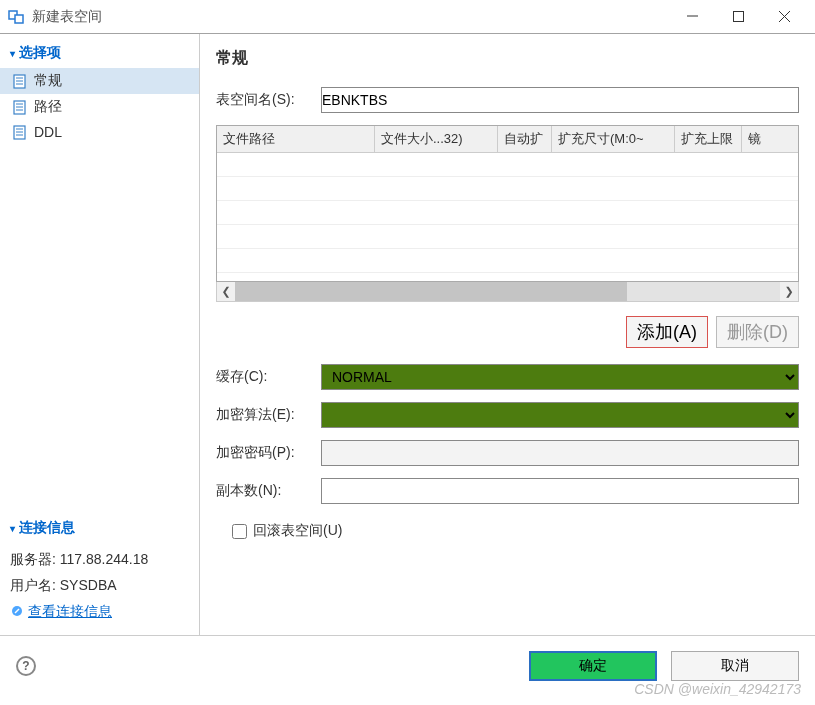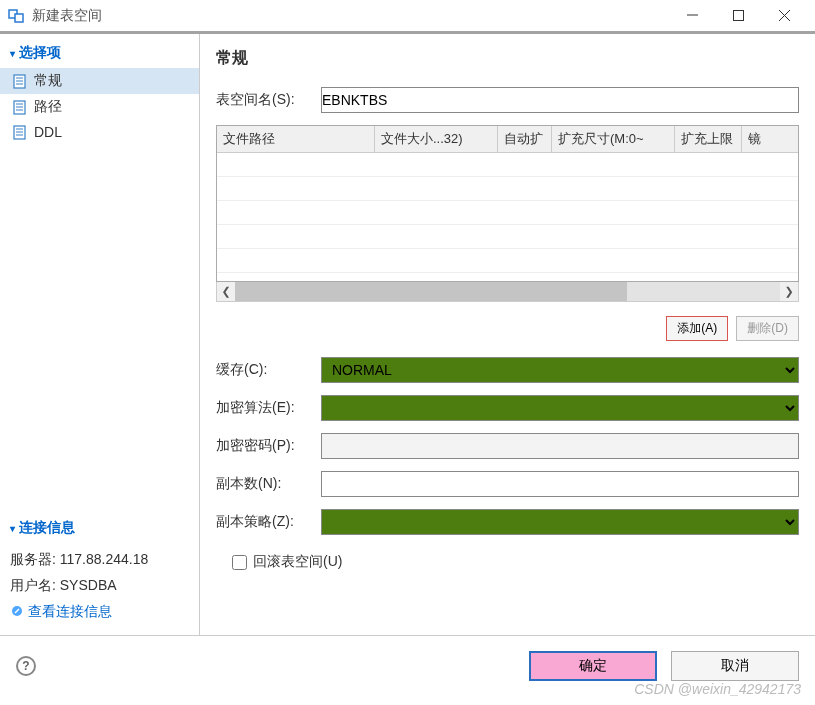--- a/index.html
+++ b/index.html
@@ -1,35 +1,35 @@
 <!DOCTYPE html>
 <html><head>
   <meta charset="utf-8">
   <style>
     * { box-sizing: border-box; margin: 0; padding: 0; }
     body { font-family: "Microsoft YaHei", Arial, sans-serif; font-size: 14px; color: #333; background: #fff; width: 815px; height: 705px; overflow: hidden; }
     
-    .titlebar { height: 34px; display: flex; align-items: center; padding: 0 8px; border-bottom: 3px solid #a3a3a3; }
+    .titlebar { height: 34px; display: flex; align-items: center; padding: 0 8px; border-bottom: 1px solid #a3a3a3; }
     .titlebar-icon { width: 18px; height: 18px; margin-right: 6px; display: inline-flex; }
     .titlebar-text { flex: 1; color: #555; }
     .wincontrols { display: flex; height: 100%; }
     .wincontrol { width: 46px; display: flex; align-items: center; justify-content: center; color: #555; }
     
     .main { display: flex; height: 601px; }
     
     .sidebar { width: 200px; border-right: 1px solid #ccc; display: flex; flex-direction: column; }
     .section-title { color: #0066cc; font-weight: bold; padding: 10px 12px 6px 10px; display: flex; align-items: center; cursor: pointer; }
     .section-arrow { color: #0066cc; margin-right: 4px; font-size: 10px; }
     .nav-item { display: flex; align-items: center; padding: 4px 10px; cursor: pointer; }
     .nav-item.selected { background: #d6e5f3; }
     .nav-icon { width: 18px; height: 16px; margin-right: 6px; display: inline-flex; align-items: center; justify-content: center; }
     .spacer { flex: 1; }
     .conn-block { padding: 4px 10px 10px 10px; }
     .conn-row { padding: 4px 0; white-space: nowrap; overflow: hidden; }
-    .conn-link { color: #0066cc; display: inline-flex; align-items: center; cursor: pointer; }
+    .conn-link { color: #0066cc; text-decoration: underline; display: inline-flex; align-items: center; cursor: pointer; }
     .link-icon { margin-right: 4px; }
     
     .content { flex: 1; padding: 14px 16px 10px 16px; display: flex; flex-direction: column; overflow: hidden; }
     .content-title { font-size: 16px; font-weight: bold; margin-bottom: 18px; }
     
     .form-row { display: flex; align-items: center; margin-bottom: 12px; }
     .form-label { width: 105px; flex-shrink: 0; }
     .form-input { flex: 1; border: 1px solid #888; padding: 3px 0; font-size: 14px; font-family: inherit; height: 26px; }
     
     .table-wrap { border: 1px solid #aaa; background: #b91c1c; }
@@ -44,34 +44,34 @@
     .th-5 { flex: 1; }
     .table-body { height: 128px; background: #fff; }
     .table-row-blank { height: 24px; border-bottom: 1px solid #eee; }
     
     .hscroll { display: flex; align-items: center; background: #f0f0f0; border: 1px solid #ccc; border-top: none; height: 20px; }
     .scroll-arrow { width: 18px; text-align: center; color: #555; font-size: 11px; cursor: pointer; }
     .scroll-track { flex: 1; background: #e3e3e3; height: 100%; position: relative; }
     .scroll-thumb { position: absolute; left: 0; width: 72%; height: 100%; background: #c4c4c4; }
     
     .btn-row { display: flex; justify-content: flex-end; gap: 8px; margin: 14px 0 16px 0; }
-    .btn-sm { border: 1px solid #bbb; background: #f5f5f5; padding: 3px 10px; font-size: 12px; cursor: pointer; font-family: inherit; }
+    .btn-sm { border: 1px solid #bbb; background: #f5f5f5; padding: 3px 10px; font-size: 18px; cursor: pointer; font-family: inherit; }
     .btn-sm.highlight { border: 1px solid #d9534f; }
     .btn-sm.disabled { color: #999; cursor: default; }
     
     .form-select { flex: 1; border: 1px solid #888; background: #4d7c0f; padding: 3px 6px; font-size: 14px; font-family: inherit; height: 26px; }
     
     .checkbox-row { display: flex; align-items: center; padding: 6px 16px; }
     .checkbox-row input { margin-right: 6px; width: 15px; height: 15px; }
     
     .footer { height: 60px; border-top: 1px solid #ccc; display: flex; align-items: center; padding: 0 16px; }
     .help-icon { color: #666; border: 2px solid #888; border-radius: 50%; width: 20px; height: 20px; display: flex; align-items: center; justify-content: center; font-weight: bold; font-size: 12px; cursor: pointer; }
     .footer-btns { margin-left: auto; display: flex; gap: 14px; }
     .btn-lg { width: 128px; height: 30px; border: 1px solid #aaa; background: #f5f5f5; font-size: 14px; cursor: pointer; font-family: inherit; }
-    .btn-lg.primary { border: 2px solid #2a6ec2; background: #f9a8d4; }
+    .btn-lg.primary { border: 2px solid #2a6ec2; background: #22c55e; }
     
     .watermark { position: absolute; right: 14px; bottom: 8px; color: #bbb; font-size: 14px; pointer-events: none; font-style: italic; }
   </style>
 </head>
 <body>
 
 <div class="titlebar">
   <span class="titlebar-icon">
     <svg viewBox="0 0 18 18">
         <rect x="1" y="3" width="8" height="8" fill="none" stroke="#2a7bd4" stroke-width="1.5"></rect>
@@ -205,24 +205,20 @@
       <select class="form-select"><option></option></select>
     </div>
     <div class="form-row">
       <div class="form-label">加密密码(P):</div>
       <input class="form-input" style="background: rgb(243, 243, 243);" type="password" value="">
     </div>
     <div class="form-row">
       <div class="form-label">副本数(N):</div>
       <input class="form-input" type="text" value="" style="">
     </div>
-    <div class="form-row">
-      <div class="form-label">副本策略(Z):</div>
-      <select class="form-select"><option></option></select>
-    </div>
     <div class="checkbox-row">
       <input type="checkbox" style="">
       <span>回滚表空间(U)</span>
     </div>
   </div>
 </div>
 
 <div class="footer">
   <div class="help-icon">?</div>
   <div class="footer-btns">

